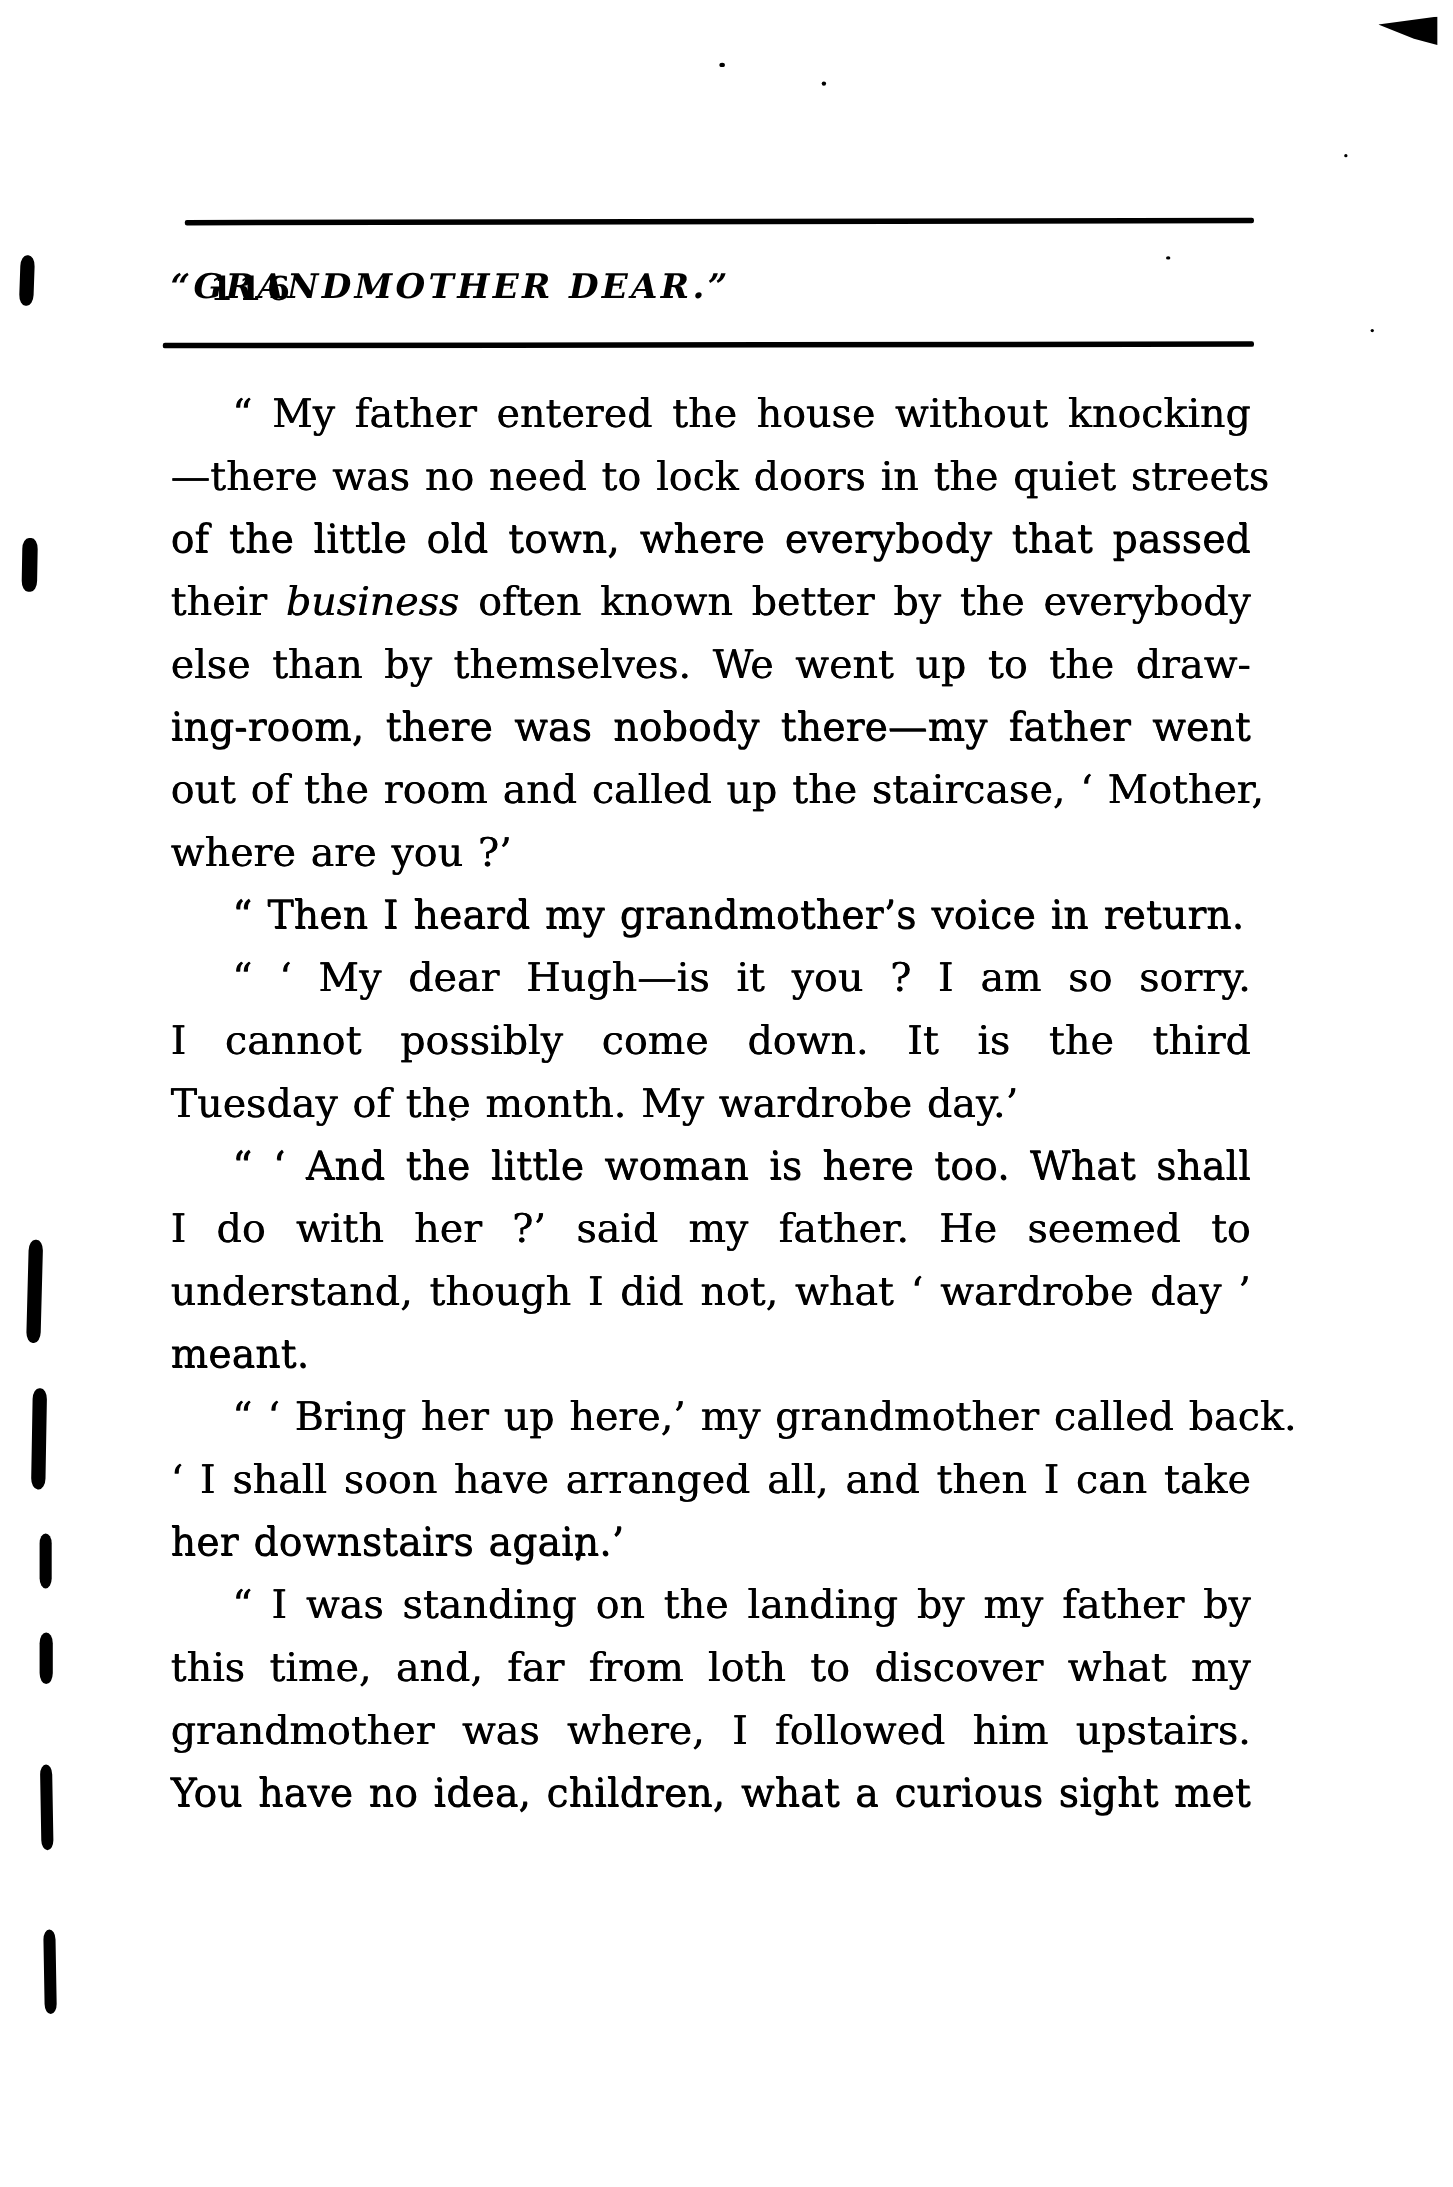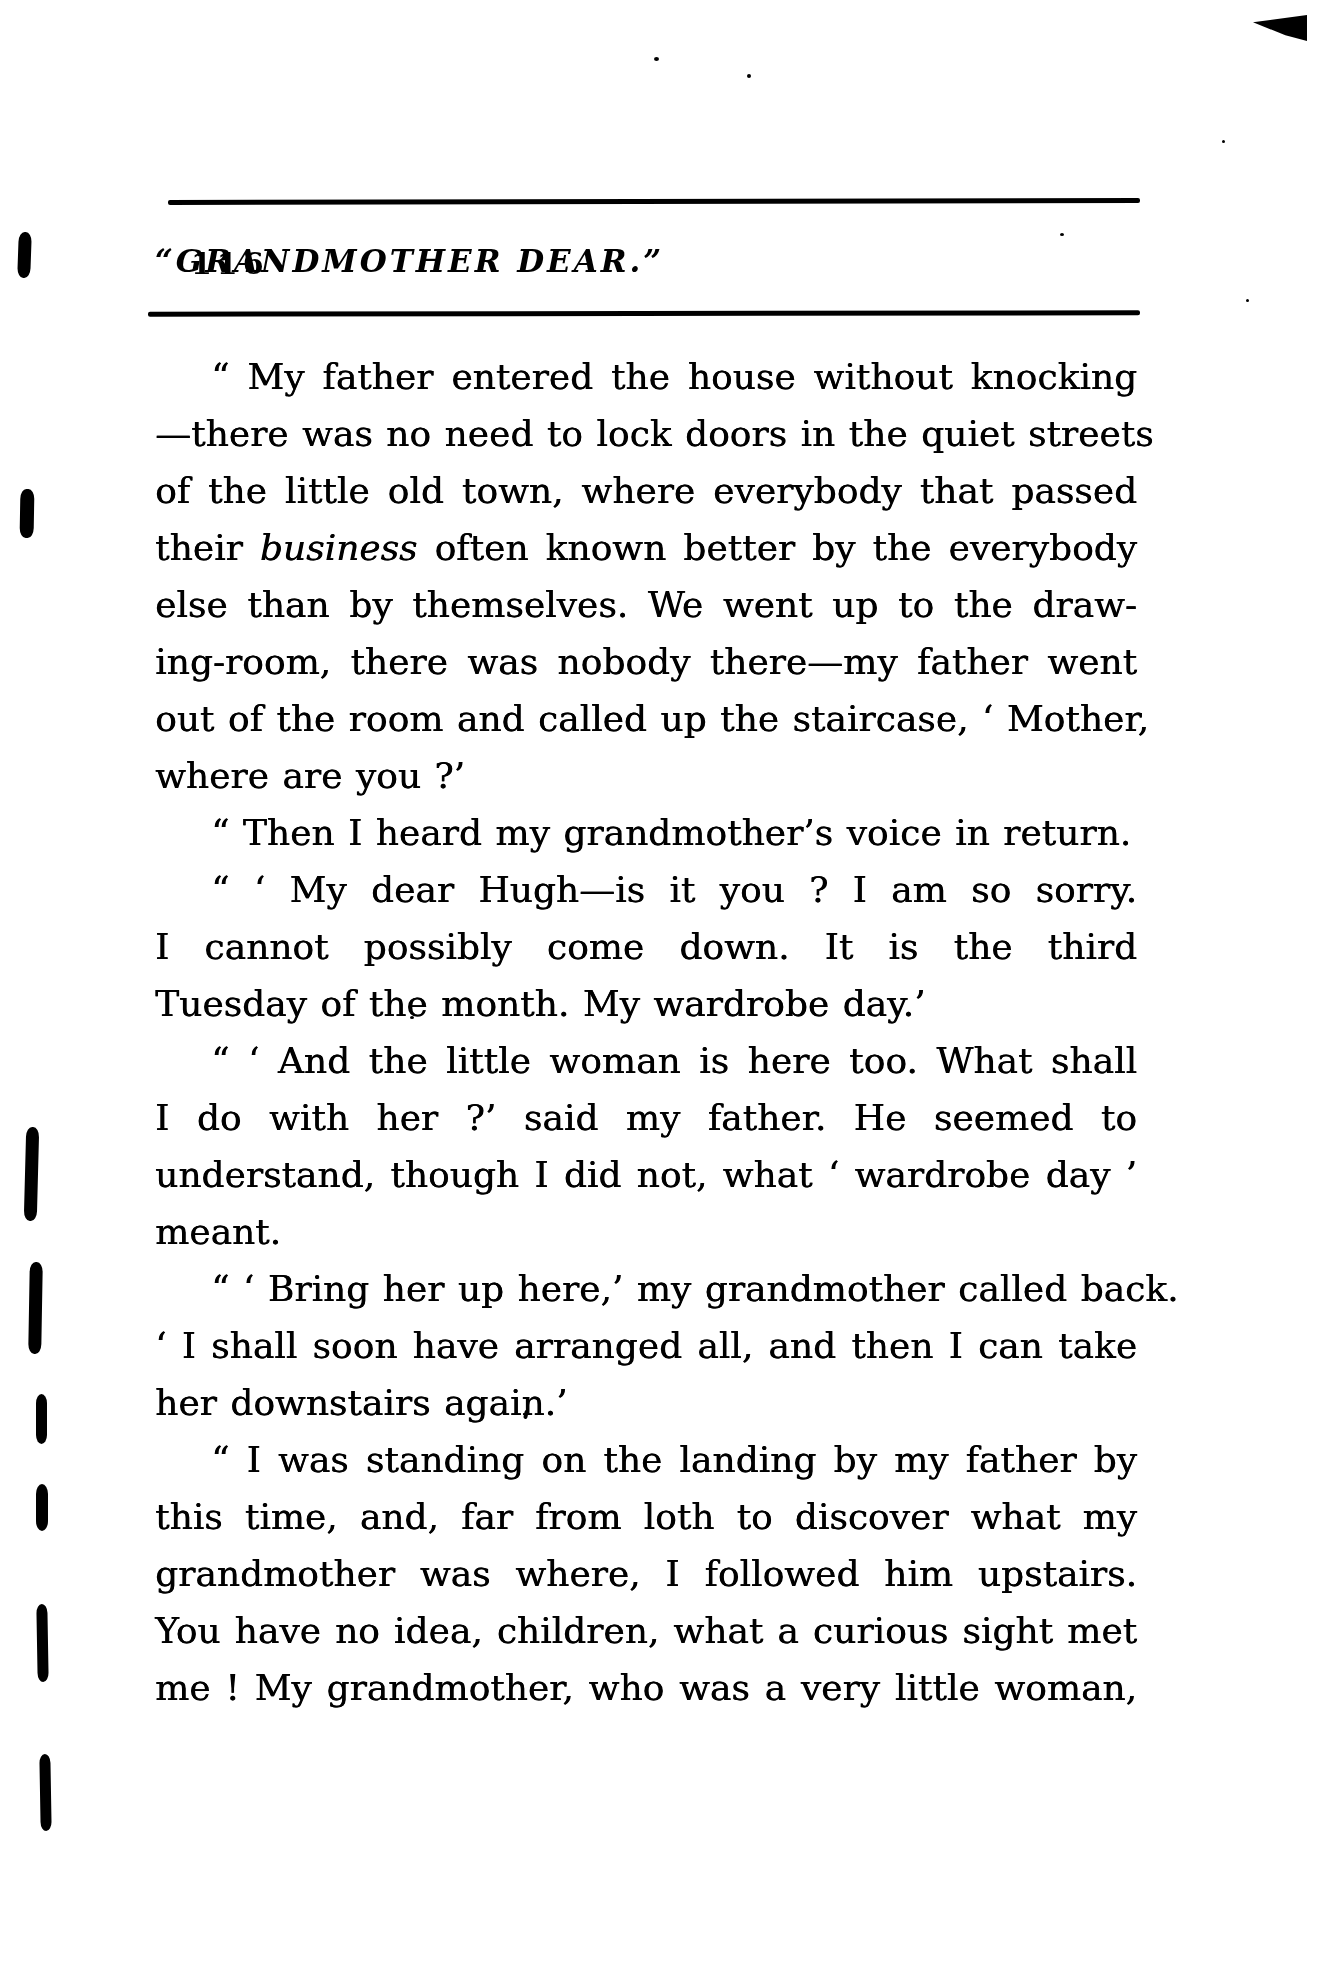--- a/index.html
+++ b/index.html
@@ -134,16 +134,15 @@
     <div class="tline">I do with her ?’ said my father.  He seemed to</div>
     <div class="tline">understand, though I did not, what ‘ wardrobe day ’</div>
     <div class="tline natural">meant.</div>
     <div class="tline indent">“ ‘ Bring her up here,’ my grandmother called back.</div>
     <div class="tline">‘ I shall soon have arranged all, and then I can take</div>
     <div class="tline natural">her downstairs again.’</div>
     <div class="tline indent">“ I was standing on the landing by my father by</div>
     <div class="tline">this time, and, far from loth to discover what my</div>
     <div class="tline">grandmother was where, I followed him upstairs.</div>
     <div class="tline">You have no idea, children, what a curious sight met</div>
-    <div class="tline">me !  My grandmother, who was a very little woman,</div>
   </div>
 
 </div>
 
 </body></html>

